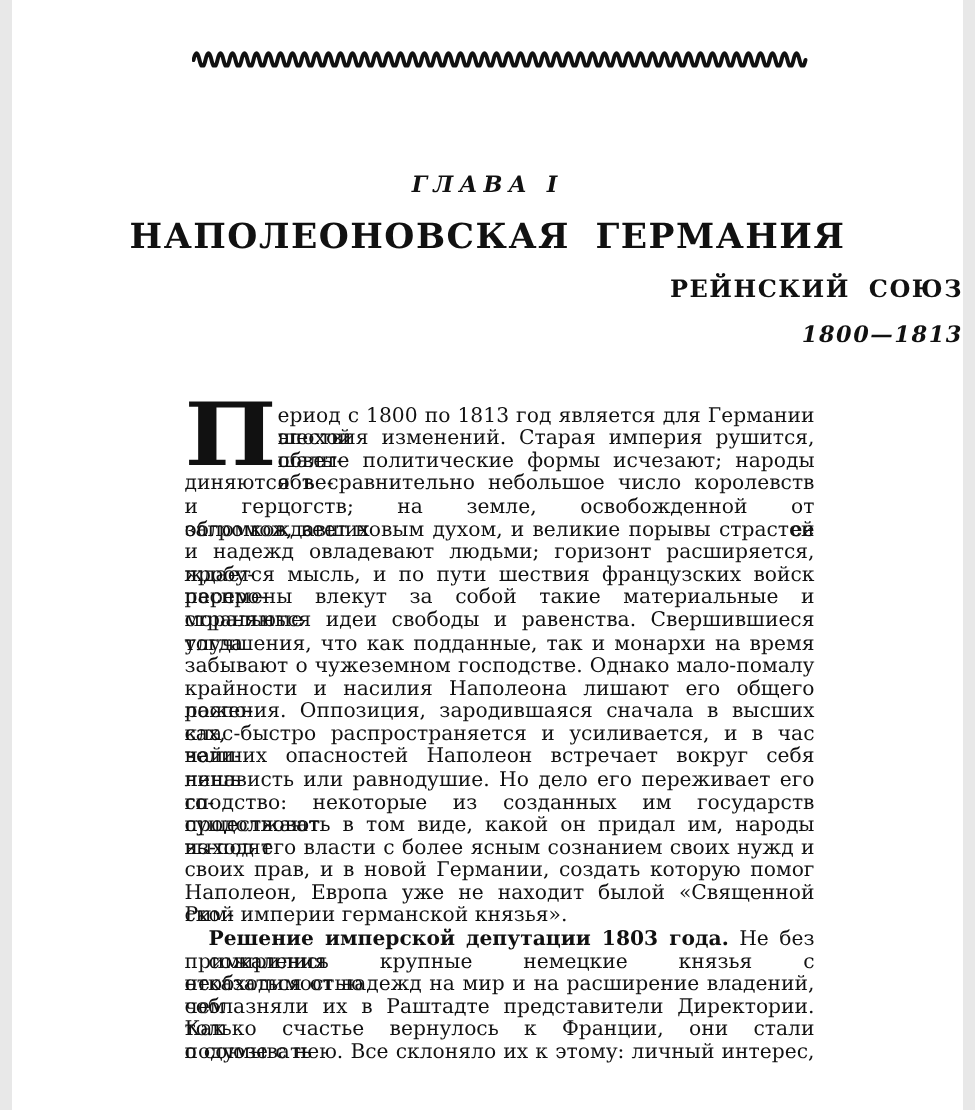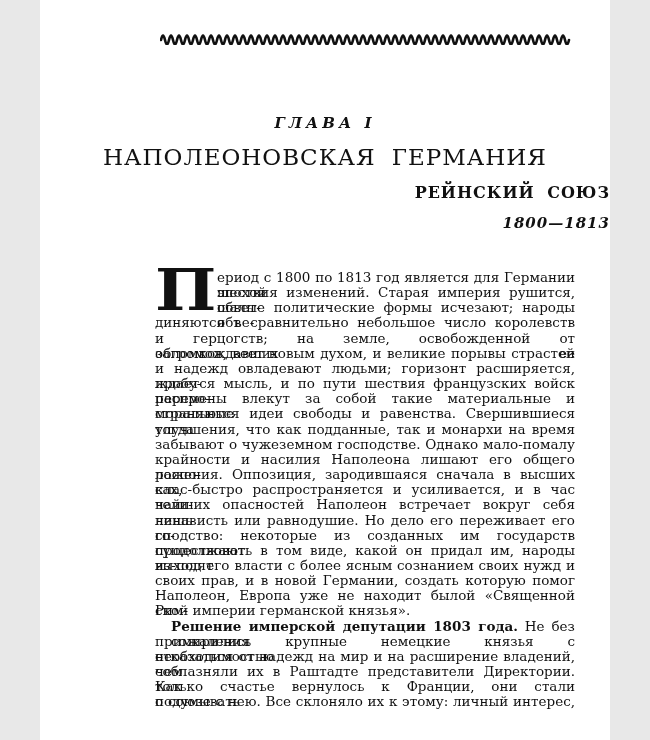--- a/index.html
+++ b/index.html
@@ -1,18 +1,18 @@
 <!DOCTYPE html>
 <html><head>
 <meta charset="utf-8">
 <style>
   html, body { margin: 0; padding: 0; background: #e8e8e8; }
   .book-page {
     position: relative;
-    width: 570px;
+    width: 634px;
     height: 740px;
     margin: 0 auto;
     background: #ffffff;
     color: #111111;
     font-family: "DejaVu Serif", "Liberation Serif", serif;
     overflow: hidden;
   }
   .squiggle {
     position: absolute;
     left: 120px;
@@ -29,21 +29,21 @@
     font-weight: bold;
     font-style: italic;
     letter-spacing: 4px;
   }
   .chapter-title {
     position: absolute;
     left: 0; right: 0;
     top: 144px;
     text-align: center;
     font-size: 23px;
-    font-weight: normal;
+    font-weight: bold;
     letter-spacing: 1px;
     word-spacing: 8px;
   }
   .section-subtitle {
     position: absolute;
     left: 0; right: 0;
     top: 183px;
     text-align: right;
     font-size: 16px;
     font-weight: bold;

